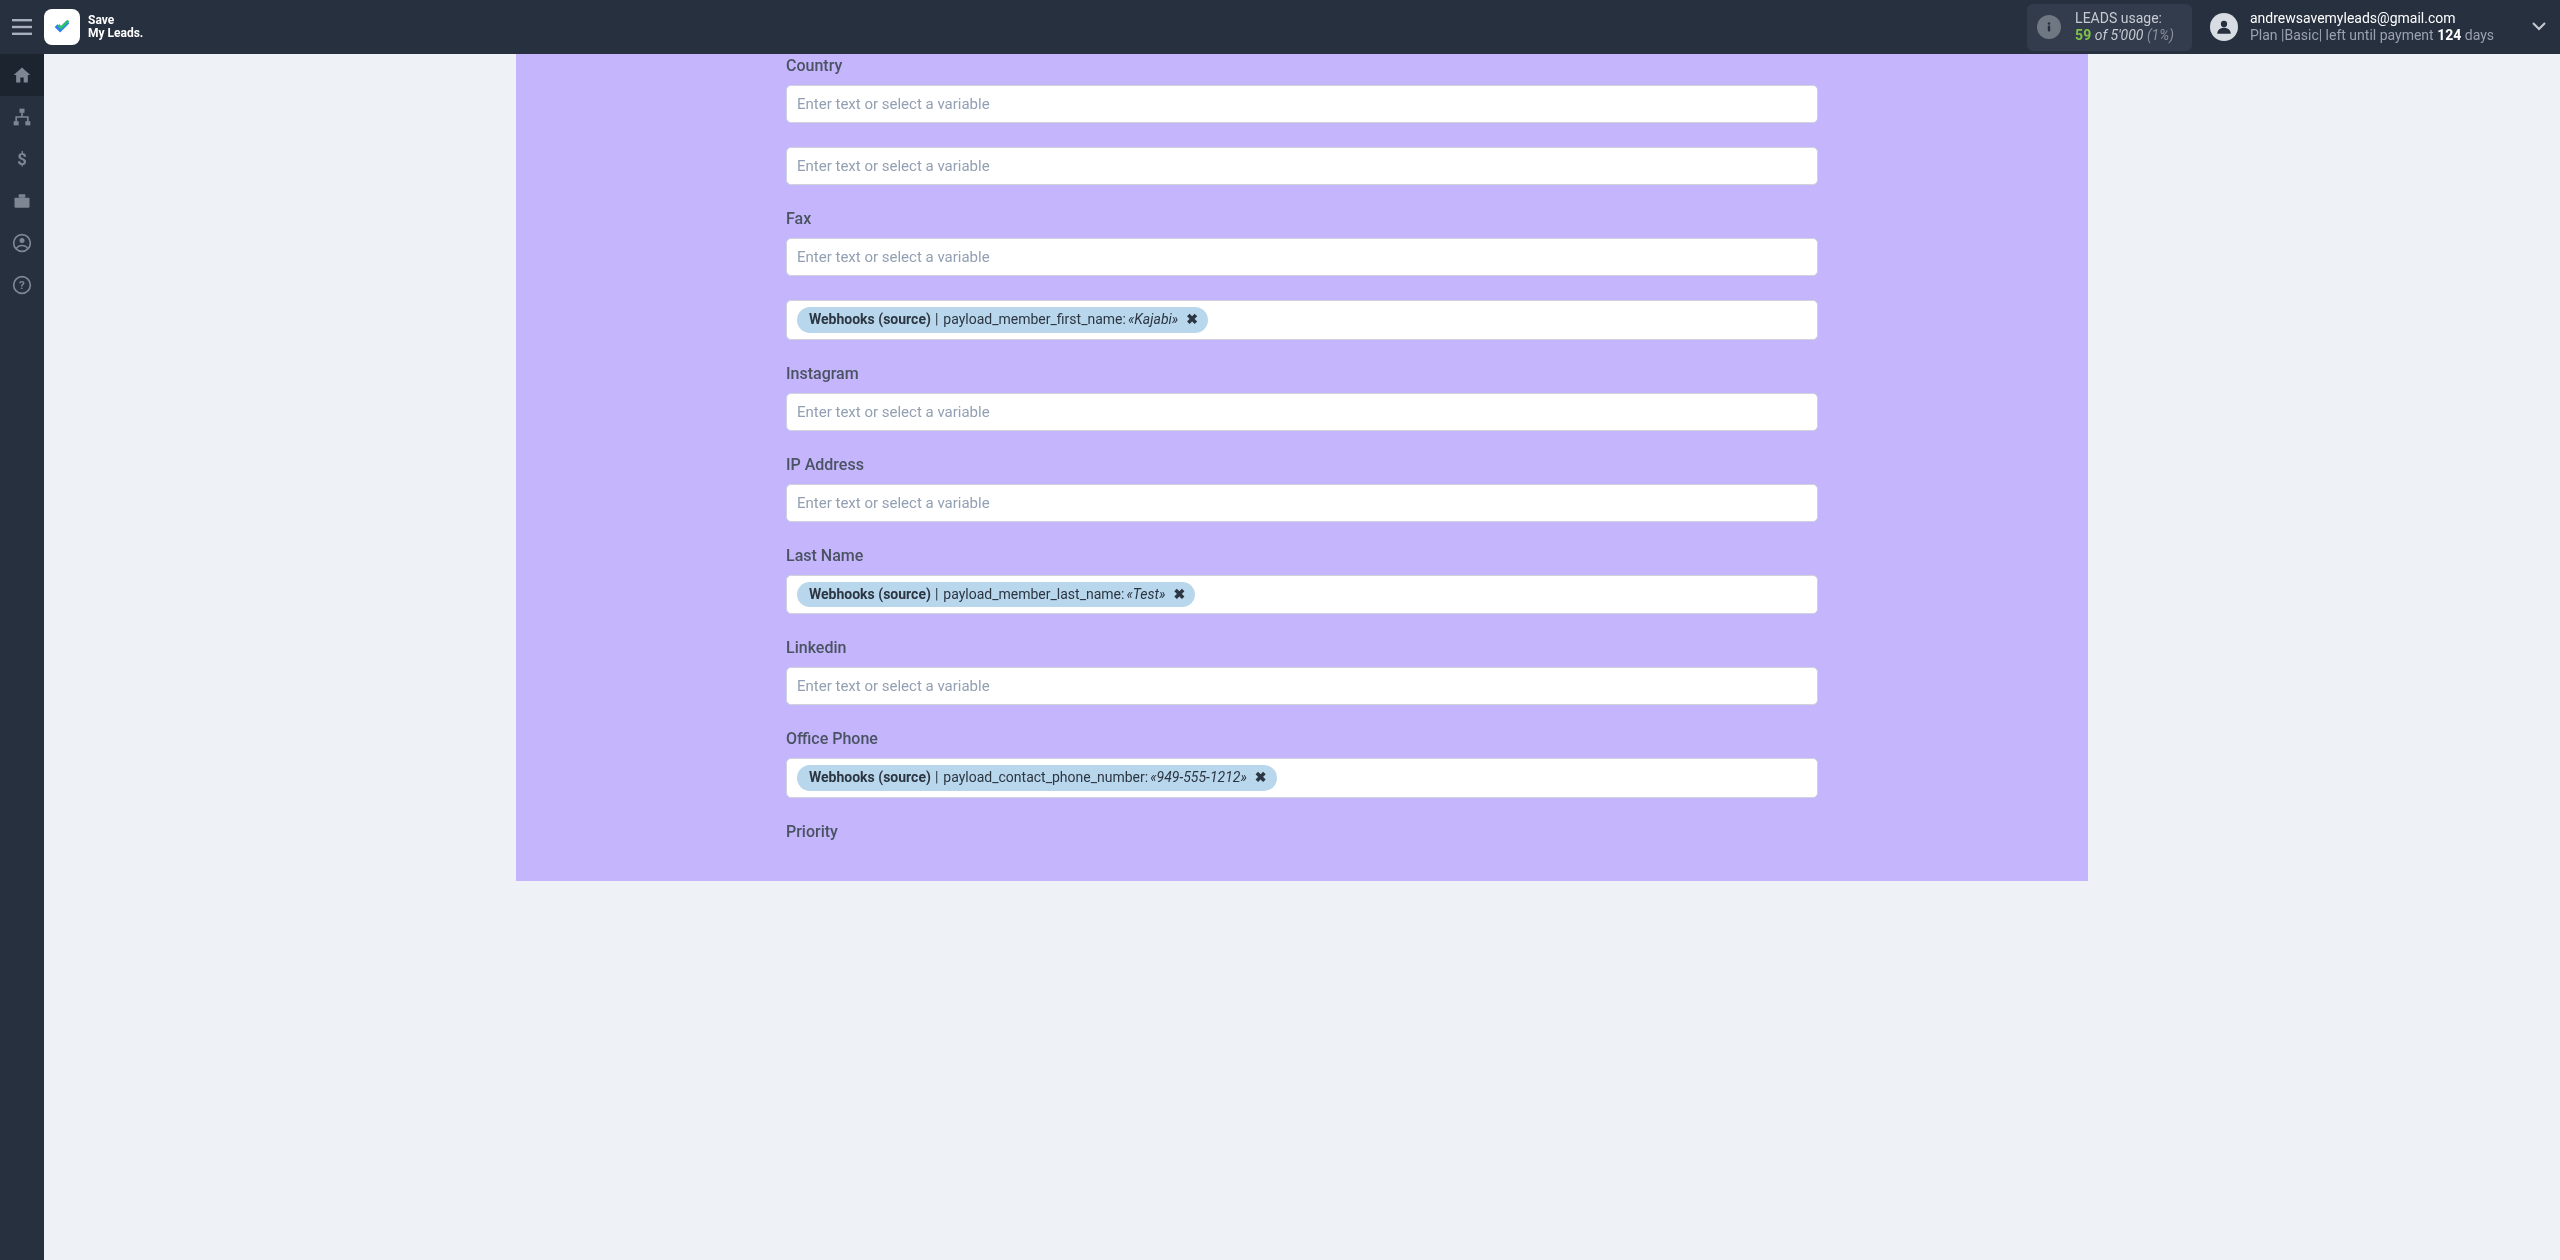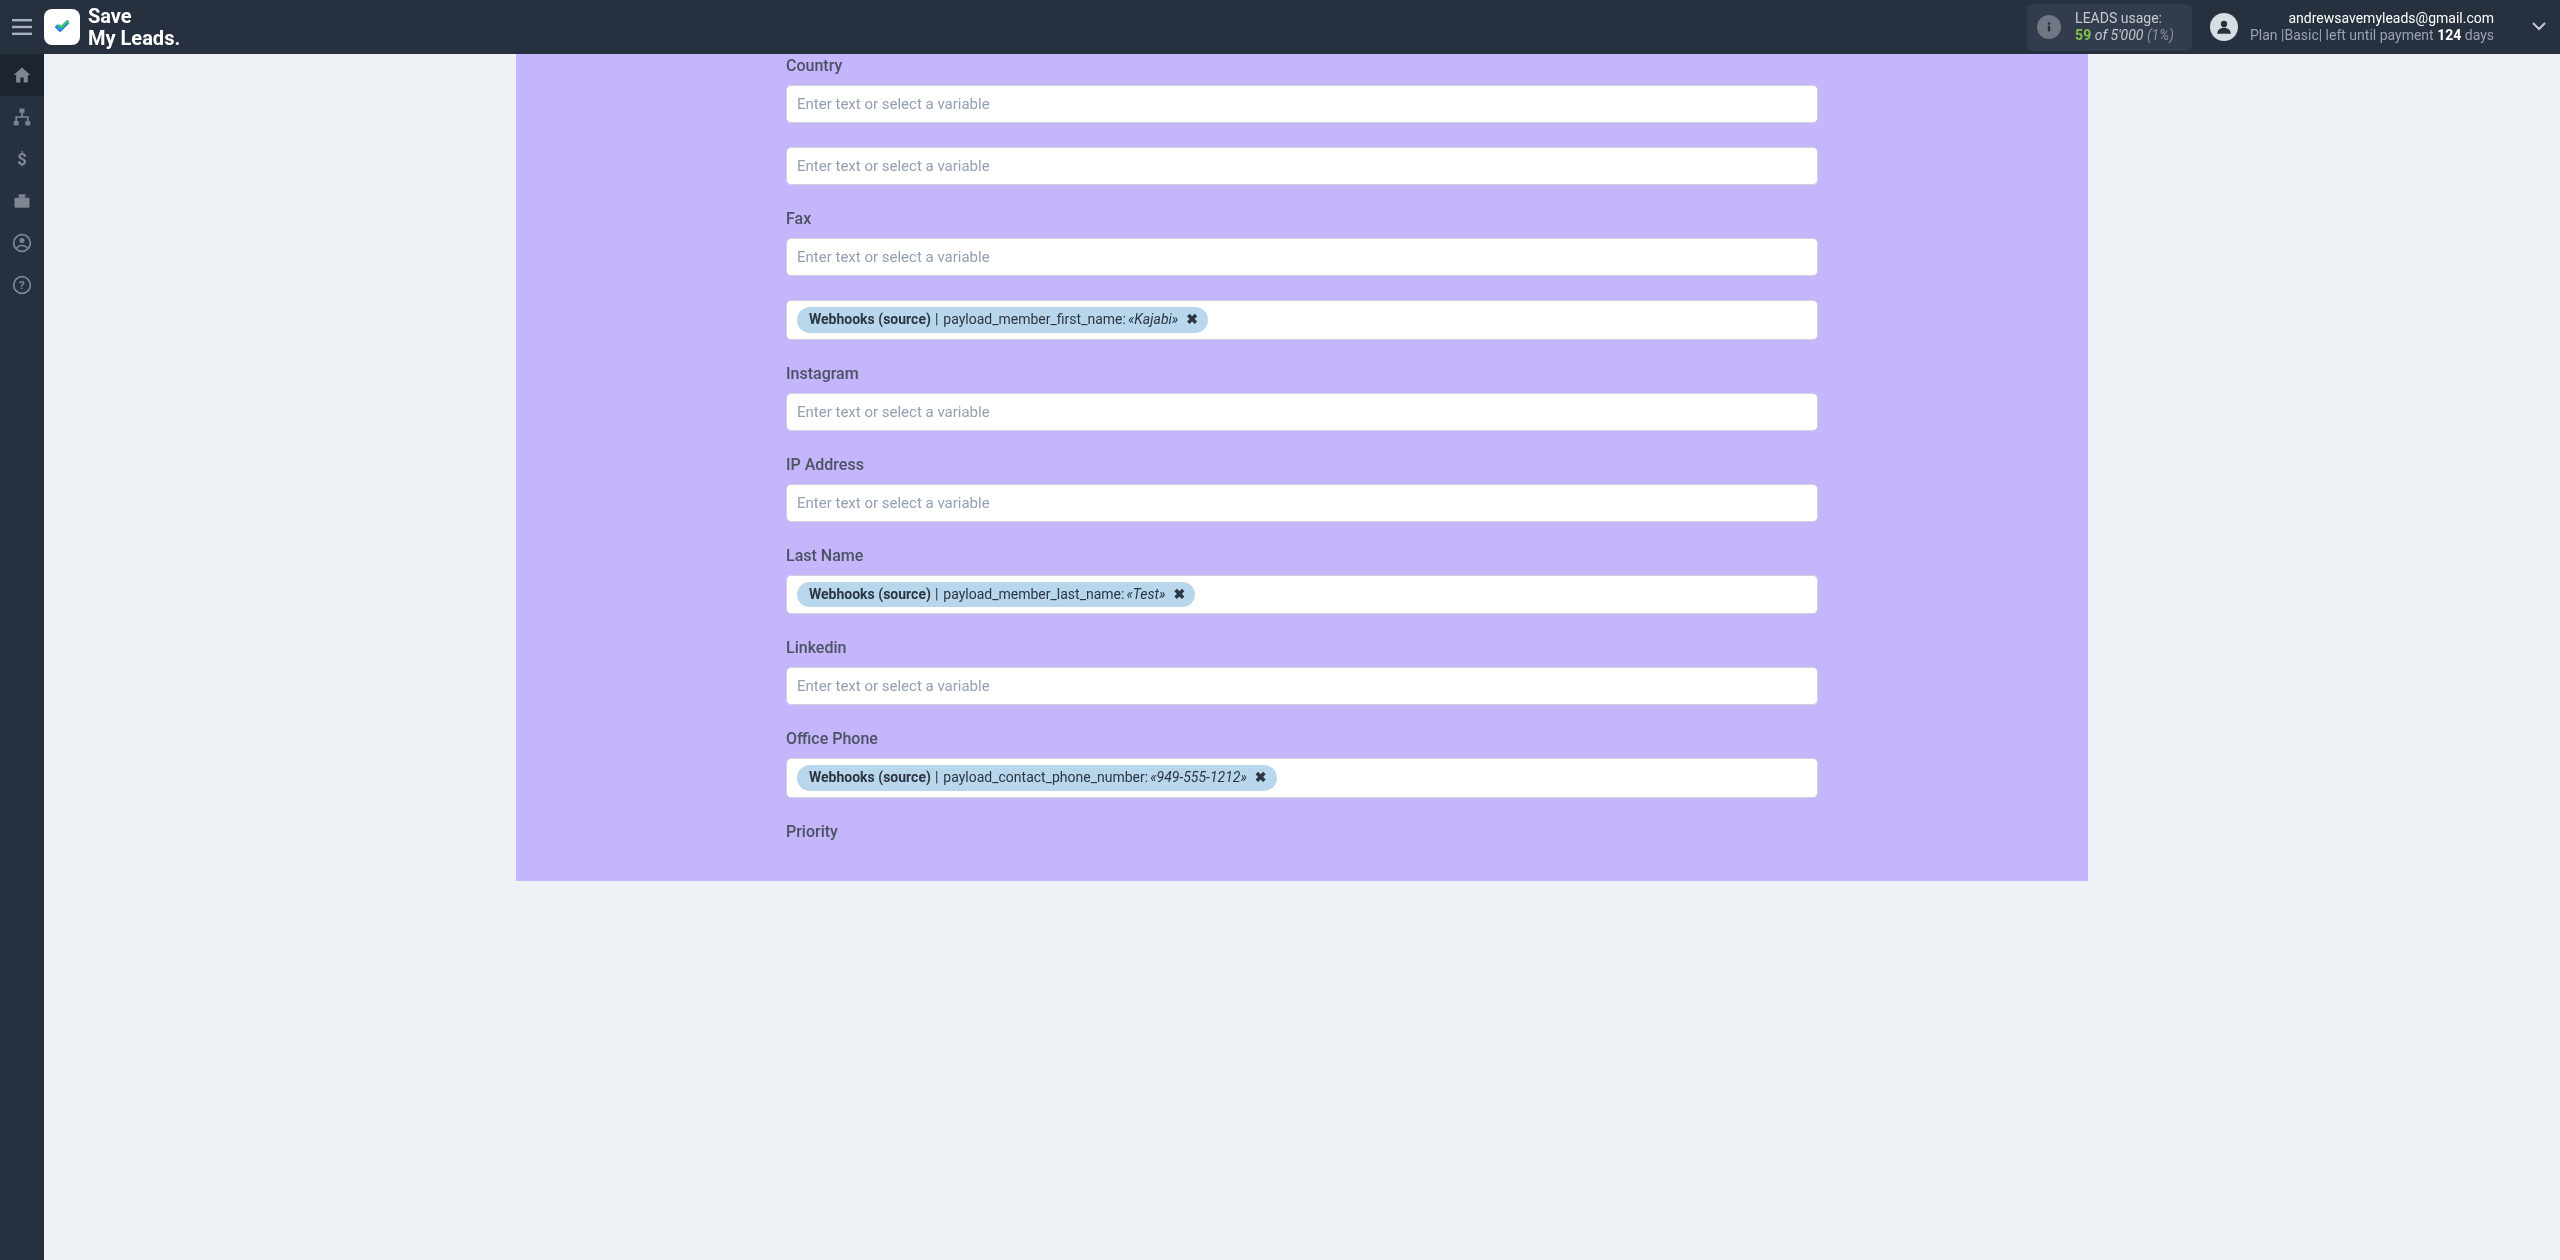--- a/index.html
+++ b/index.html
@@ -36,21 +36,21 @@
       width: 36px;
       height: 36px;
       background: #fff;
       border-radius: 8px;
       display: flex;
       align-items: center;
       justify-content: center;
     }
     .logo-text {
       color: #fff;
-      font-size: 20px;
+      font-size: 12px;
       font-weight: 700;
       line-height: 1.1;
     }
     .top-spacer { flex: 1; }
     .usage-box {
       background: #333c4c;
       border-radius: 6px;
       display: flex;
       align-items: center;
       gap: 14px;
@@ -70,21 +70,20 @@
     .usage-label { color: #c6cbd3; }
     .usage-count-used { color: #7fc24a; font-weight: 700; }
     .usage-count-of { color: #c6cbd3; font-style: italic; }
     .usage-count-total { color: #c6cbd3; font-style: italic; margin-top: 29px; }
     .usage-percent { color: #8b929e; font-style: italic; }
     .profile-wrap {
       display: flex;
       align-items: center;
       gap: 12px;
       cursor: pointer;
-      text-align: right;
     }
     .avatar-circle {
       width: 28px;
       height: 28px;
       background: #d8dde4;
       border-radius: 50%;
       display: flex;
       align-items: center;
       justify-content: center;
     }

